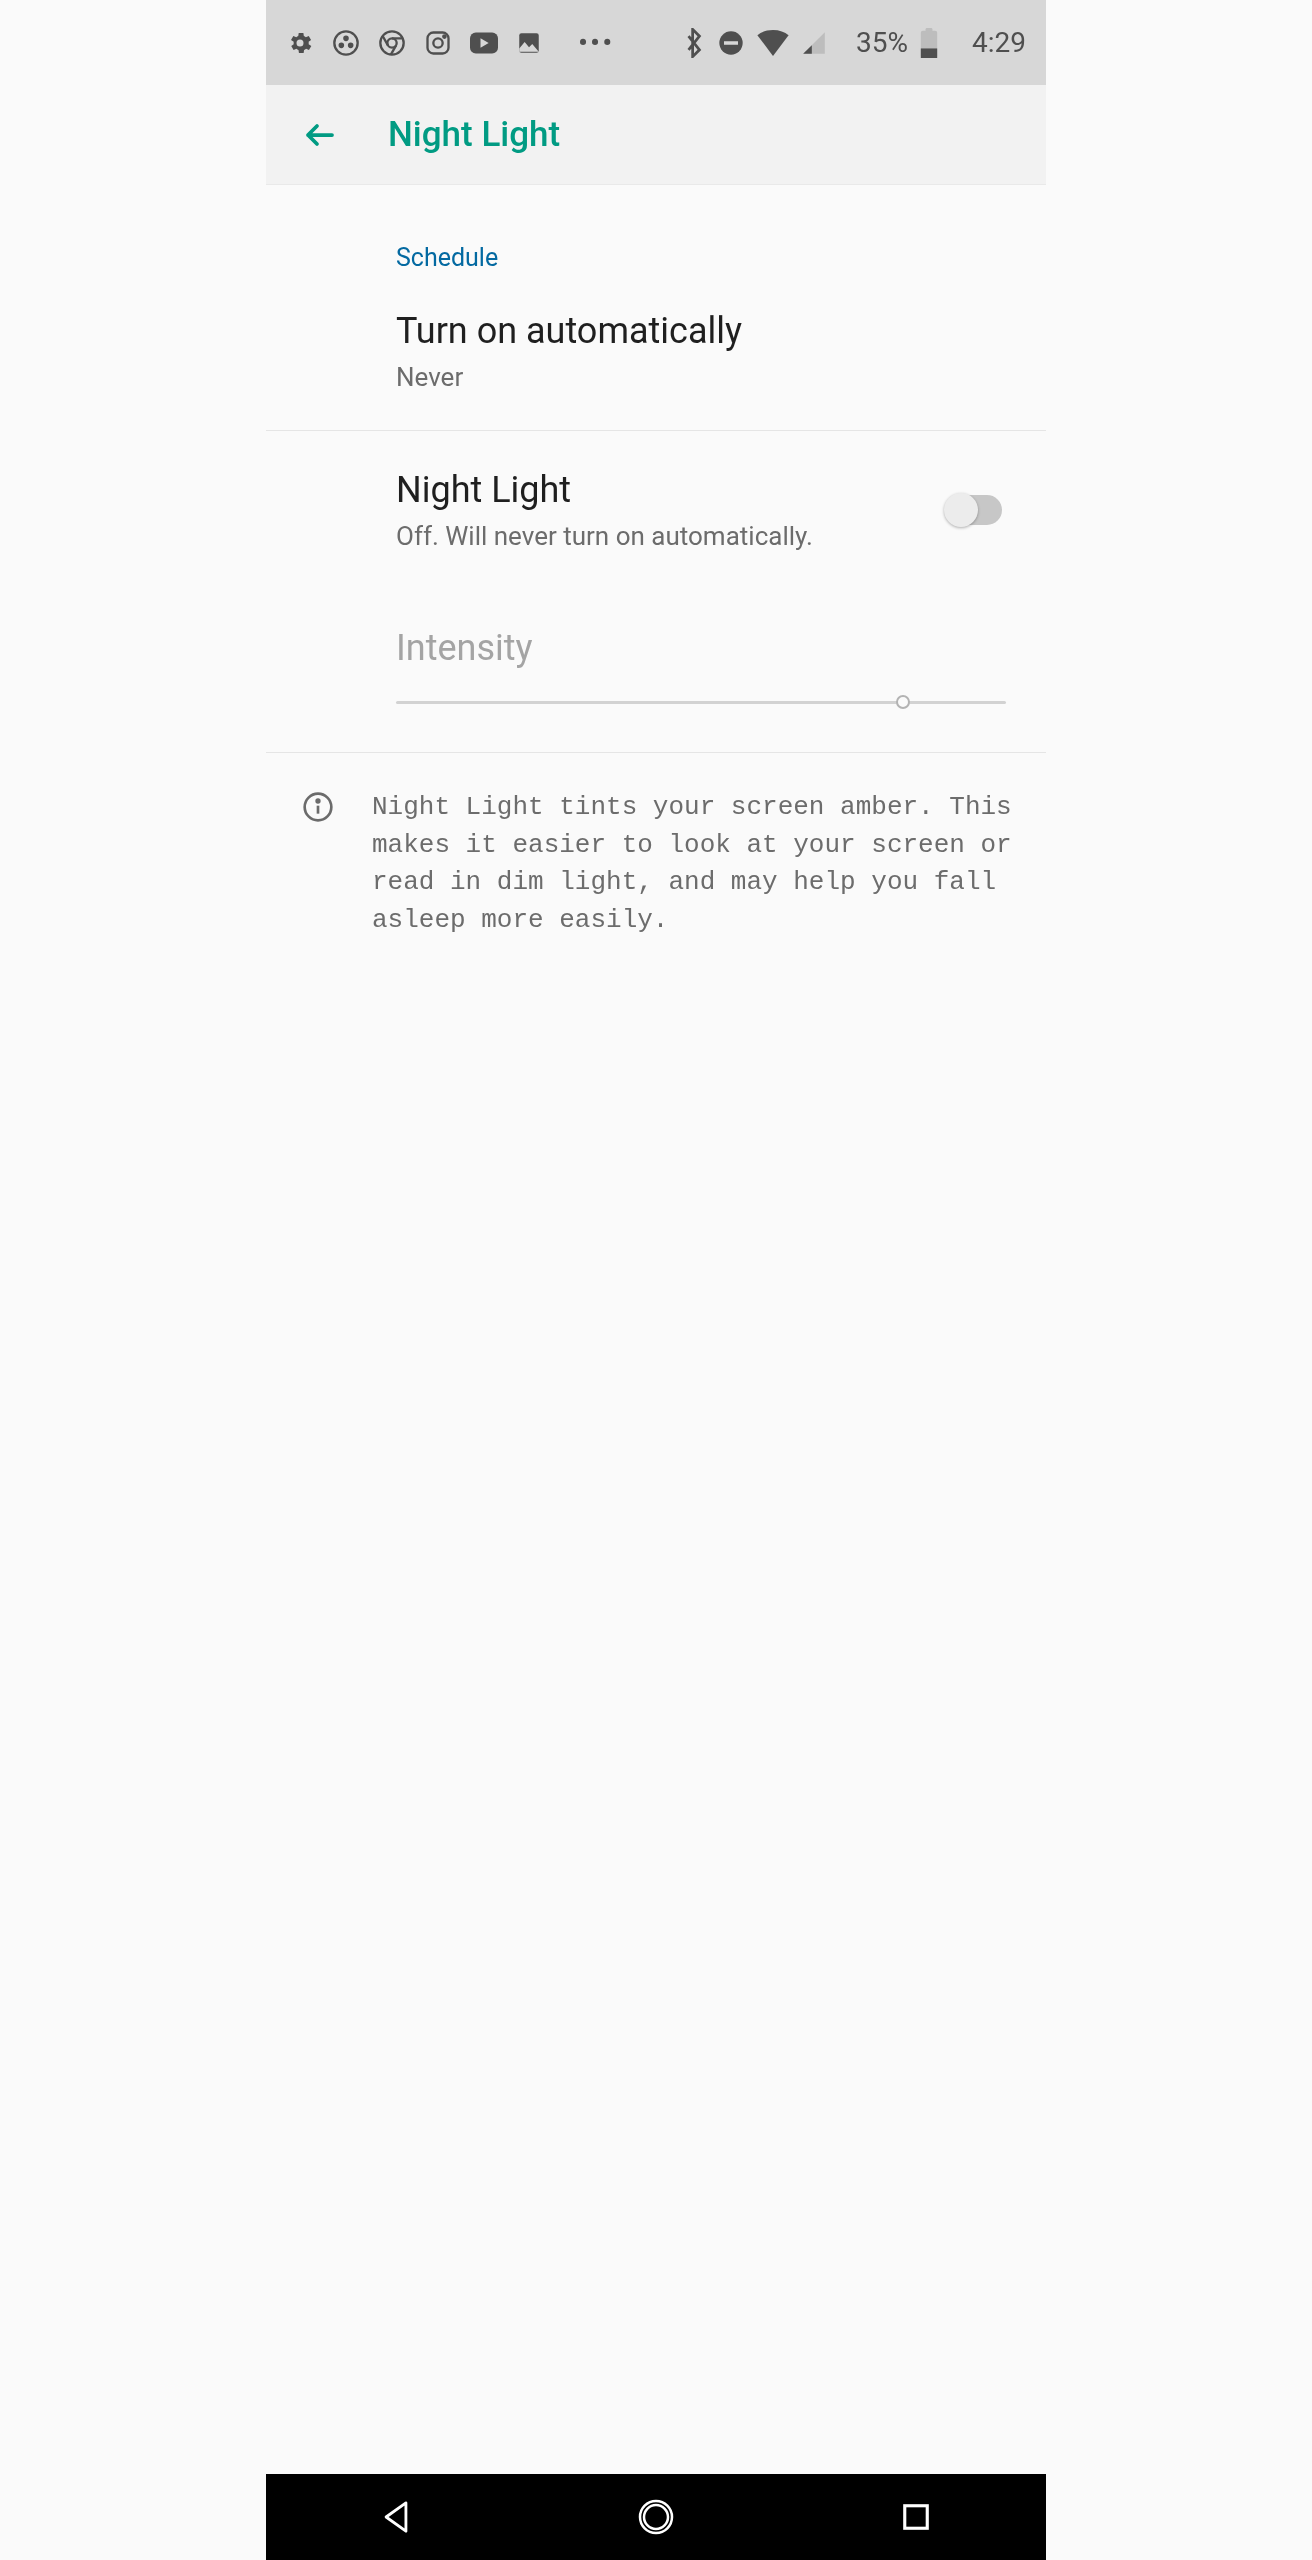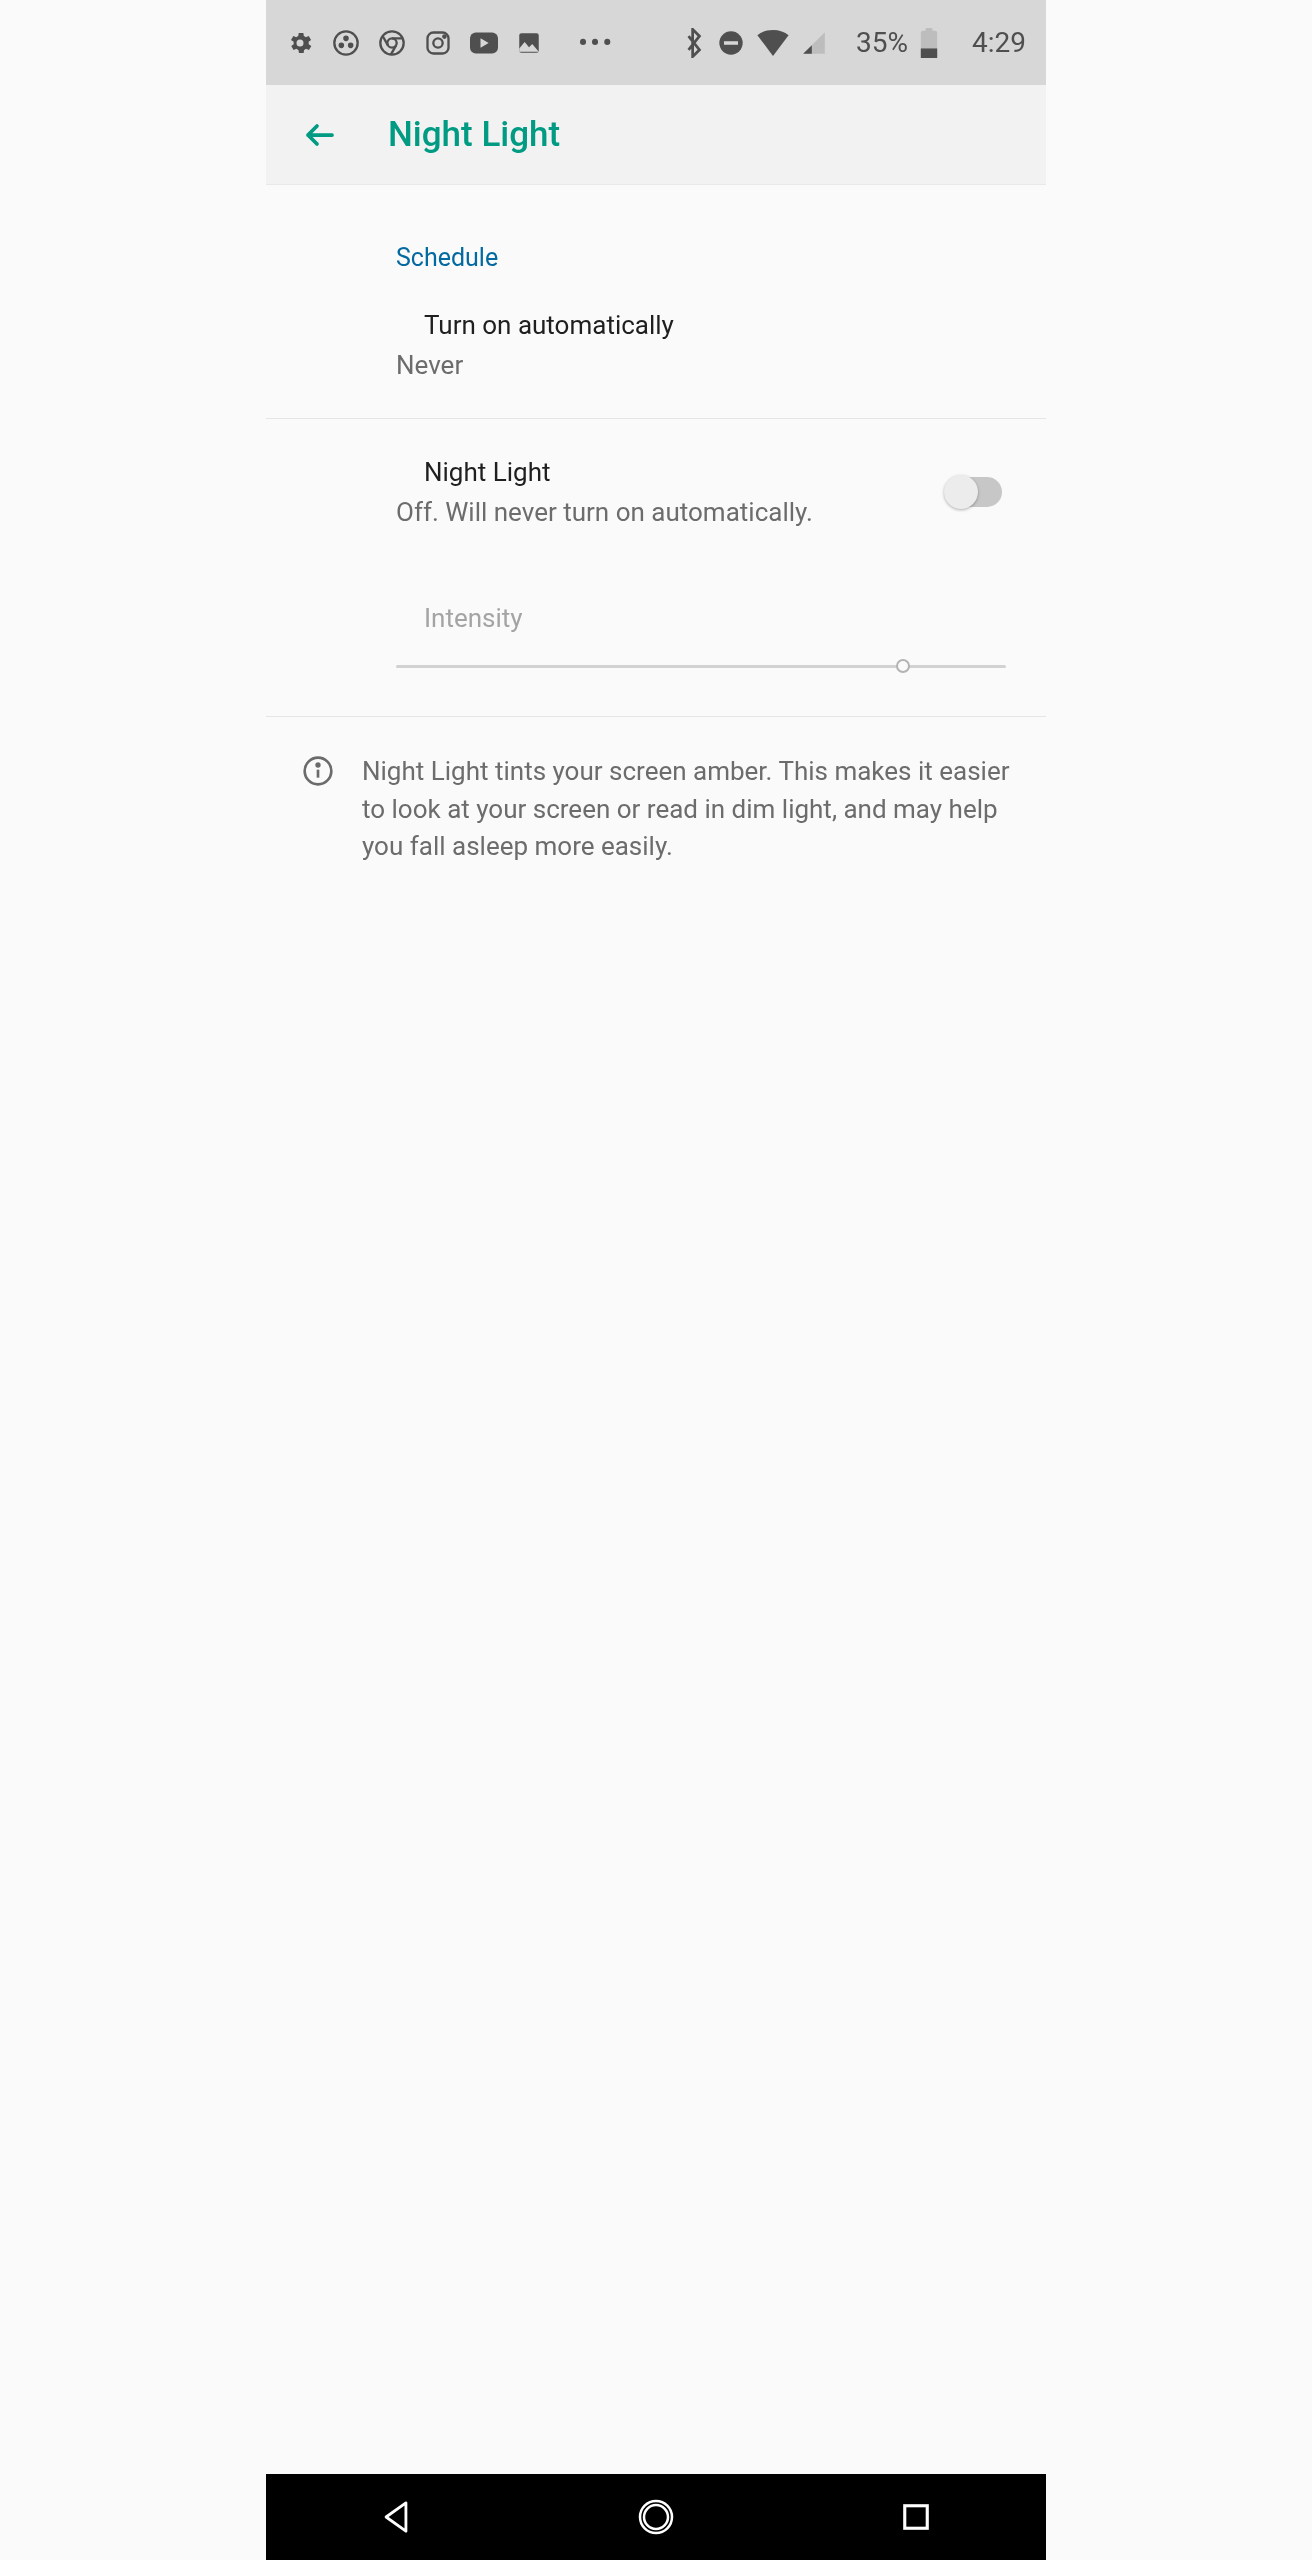--- a/index.html
+++ b/index.html
@@ -57,21 +57,21 @@
     padding:58px 0 0 130px;
   }
 
   .pref {
     padding:38px 30px 38px 130px;
     display:flex;
     align-items:center;
     gap:20px;
   }
   .pref-texts { flex:1; display:flex; flex-direction:column; gap:10px;}
-  .pref-title { font-size:26px; color:#1f1f1f;margin-left:28px; }
+  .pref-title { font-size:36px; color:#1f1f1f; }
   .pref-summary { font-size:26px; color:#6c6c6c; }
   .pref-title.disabled { color:#a4a4a4; }
 
   .divider { height:1px; background:#e5e5e5; }
 
   
   .switch {
     width:54px; height:30px;
     background:#c7c7c7;
     border-radius:15px;
@@ -102,23 +102,24 @@
     width:14px; height:14px;
     border:2px solid #b3b3b3;
     background:#fafafa;
     border-radius:50%;
     top:-6px;
   }
 
   
   .info-row {
     display:flex;
-    gap:28px;
+    gap:38px;
     padding:36px 28px 36px 36px;
     border-top:1px solid #e5e5e5;
+    font-family:Liberation Mono, monospace;
   }
   .info-icon {
     width:32px; height:32px;
     color:#6b6b6b;
     flex:0 0 32px;
     margin-top:2px;
   }
   .info-text {
     font-size:26px;
     color:#6c6c6c;

